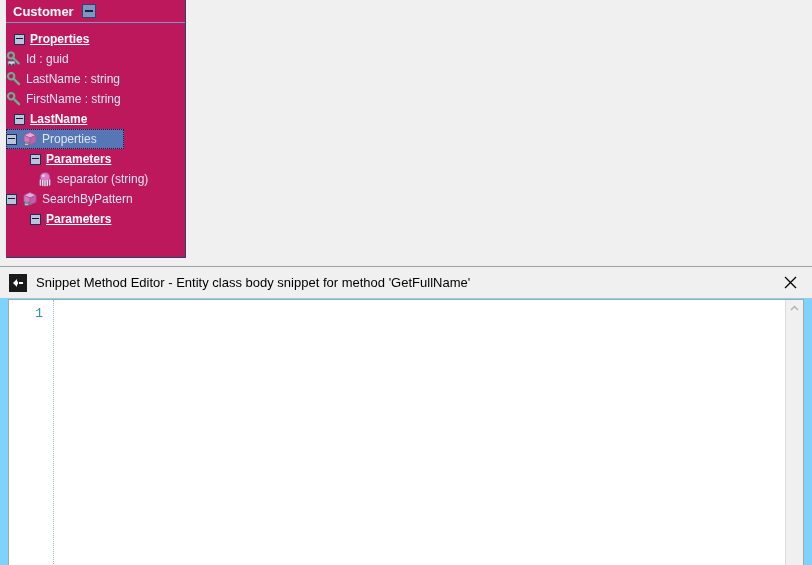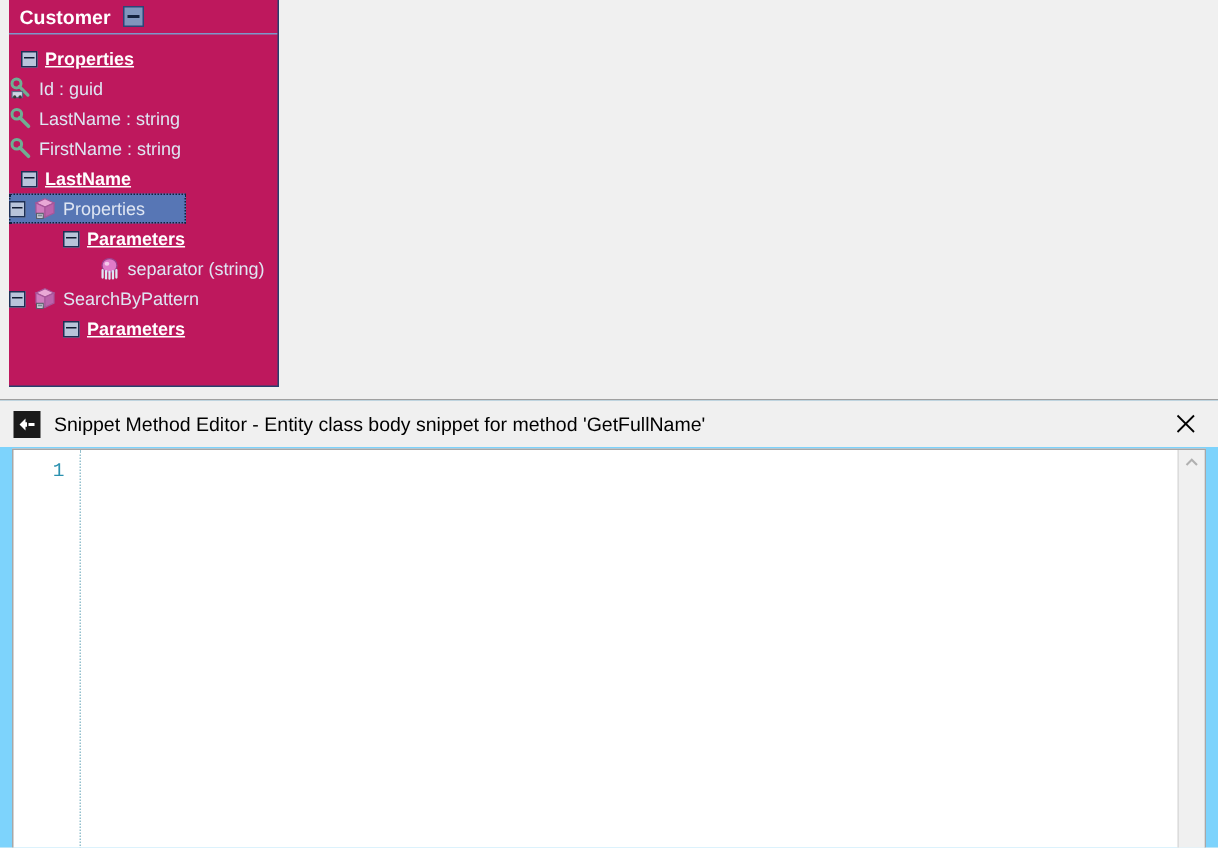--- a/index.html
+++ b/index.html
@@ -75,22 +75,22 @@
   }
   .node.bold { color: #ffffff; font-weight: bold; text-decoration: underline; }
   .node.selected {
     background: #5776b5;
     outline: 1px dotted #10203d;
     outline-offset: -1px;
     width: 118px;
   }
   .ind0 { padding-left: 8px; }
   .ind1 { }
-  .ind2 { padding-left: 36px; }
-  .ind3 { padding-left: 31px; margin-left: 28px; }
+  .ind2 { padding-left: 24px; }
+  .ind3 { padding-left: 31px; }
 
   .expander {
     width: 9px;
     height: 9px;
     background: #b9c4da;
     border: 1px solid #1d2f55;
     margin-right: 5px;
     position: relative;
     flex: 0 0 auto;
   }

